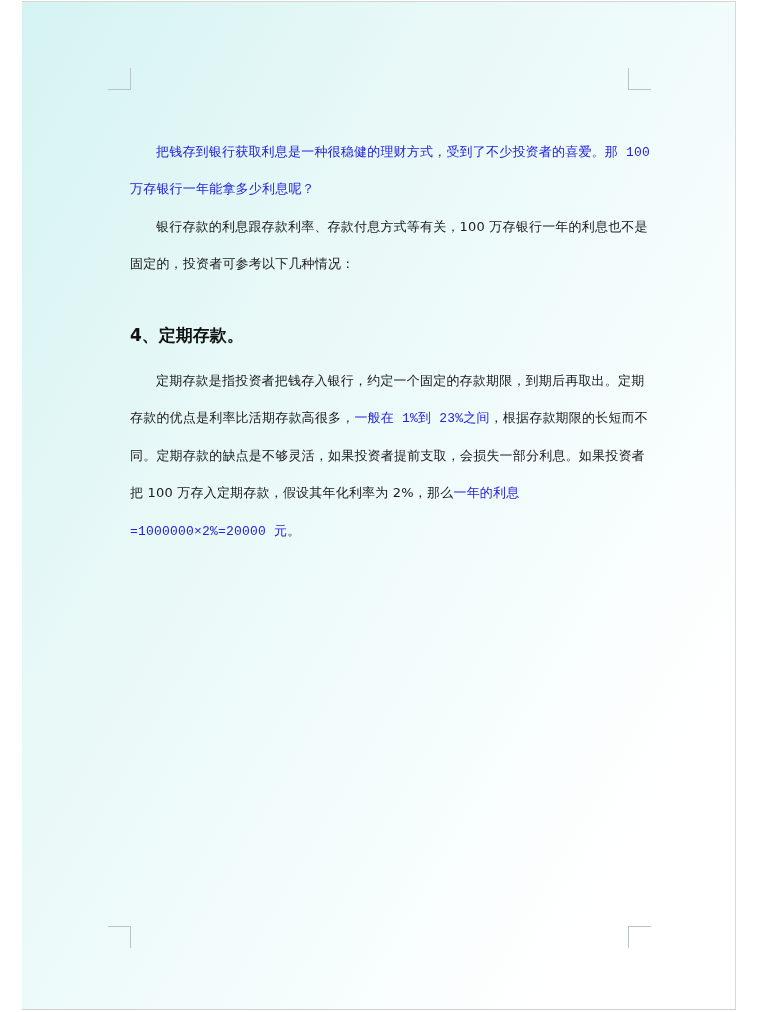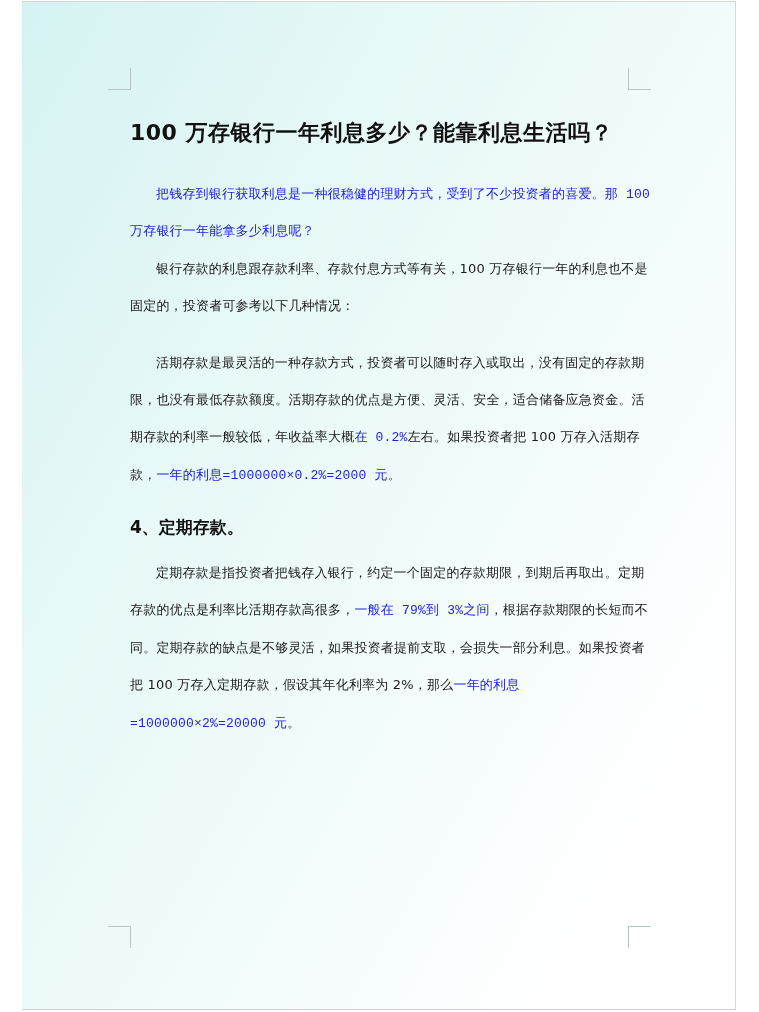--- a/index.html
+++ b/index.html
@@ -35,28 +35,26 @@
 </head>
 <body>
 
 <div class="page">
   <div class="corner c-tl"></div>
   <div class="corner c-tr"></div>
   <div class="corner c-bl"></div>
   <div class="corner c-br"></div>
 
   <div class="content">
-    <h1 class="title">100 万存银行一年利息多少？能靠利息生活吗？</h1>
 
     <div style="height:22px"></div>
     <p class="p blue">把钱存到银行获取利息是一种很稳健的理财方式，受到了不少投资者的喜爱。那 100 万存银行一年能拿多少利息呢？</p>
     <p class="p">银行存款的利息跟存款利率、存款付息方式等有关，100 万存银行一年的利息也不是固定的，投资者可参考以下几种情况：</p>
 
     <div style="height:8px"></div>
     <div style="height:12px"></div>
-    <p class="p"><span>活期存款是最灵活的一种存款方式，投资者可以随时存入或取出，没有固定的存款期限，也没有最低存款额度。活期存款的优点是方便、灵活、安全，适合储备应急资金。活期存款的利率一般较低，年收益率大概</span><span class="blue">在 0.2%</span><span>左右。如果投资者把 100 万存入活期存款，</span><span class="blue">一年的利息=1000000×0.2%=2000 元</span><span>。</span></p>
 
     <div style="height:18px"></div>
     <h2 class="h2">4、定期存款。</h2>
     <div style="height:12px"></div>
-    <p class="p"><span>定期存款是指投资者把钱存入银行，约定一个固定的存款期限，到期后再取出。定期存款的优点是利率比活期存款高很多，</span><span class="blue">一般在 79%到 3%之间</span><span>，根据存款期限的长短而不同。定期存款的缺点是不够灵活，如果投资者提前支取，会损失一部分利息。如果投资者把 100 万存入定期存款，假设其年化利率为 2%，那么</span><span class="blue">一年的利息=1000000×2%=20000 元</span><span>。</span></p>
+    <p class="p"><span>定期存款是指投资者把钱存入银行，约定一个固定的存款期限，到期后再取出。定期存款的优点是利率比活期存款高很多，</span><span class="blue">一般在 1%到 23%之间</span><span>，根据存款期限的长短而不同。定期存款的缺点是不够灵活，如果投资者提前支取，会损失一部分利息。如果投资者把 100 万存入定期存款，假设其年化利率为 2%，那么</span><span class="blue">一年的利息=1000000×2%=20000 元</span><span>。</span></p>
   </div>
 </div>
 
 </body></html>

